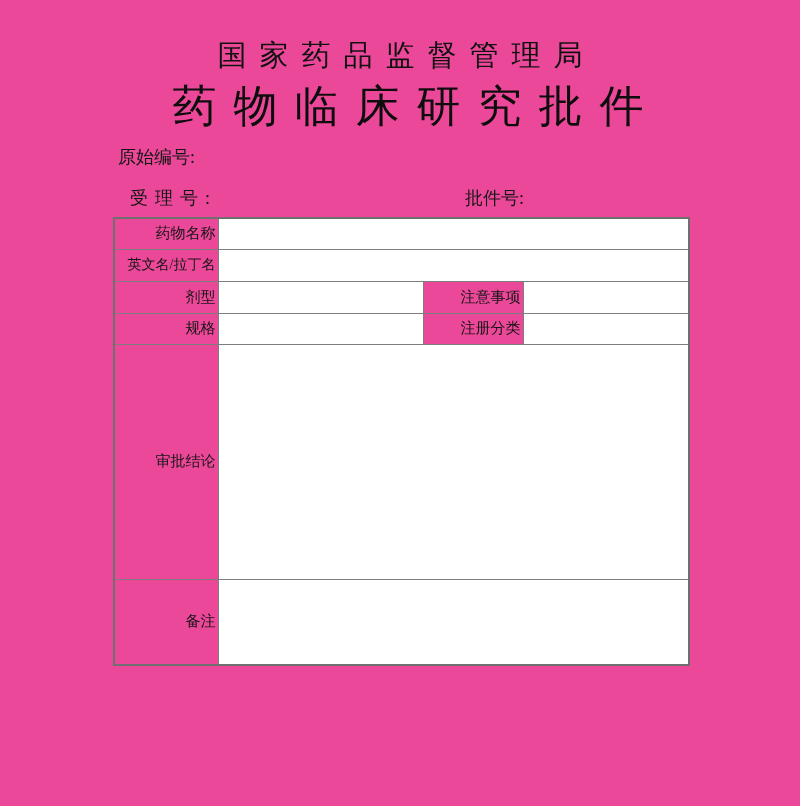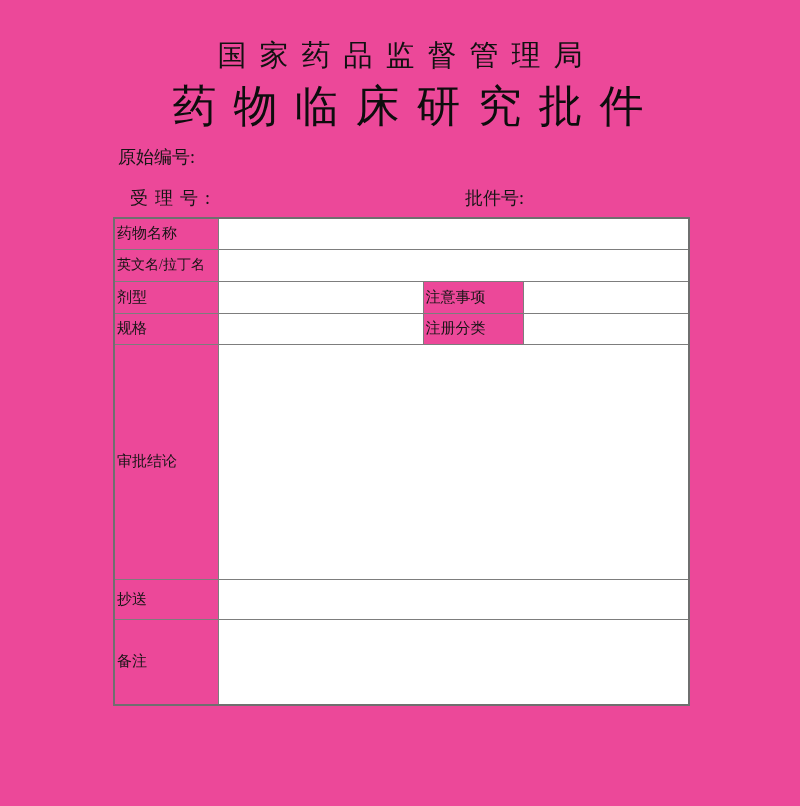--- a/index.html
+++ b/index.html
@@ -88,21 +88,21 @@
   table.approval-form th,
   table.approval-form td {
     border: 1px solid #7d7d7d;
     padding: 0;
     font-weight: normal;
     font-size: 15px;
     vertical-align: middle;
     overflow: hidden;
   }
   table.approval-form th {
-    text-align: left;
+    text-align: right;
     color: #151515;
     padding: 0 2px;
   }
   table.approval-form td {
     background: #ffffff;
   }
   th.align-top {
     vertical-align: top;
     padding-top: 20px;
   }
@@ -162,24 +162,20 @@
       <td></td>
     </tr>
 
 
     <tr style="height:235px">
       <th class="align-top">审批结论</th>
       <td colspan="3"></td>
     </tr>
 
 
-    <tr style="height:40px">
-      <th>抄送</th>
-      <td colspan="3"></td>
-    </tr>
 
     <tr style="height:86px">
       <th class="align-top-remarks">备注</th>
       <td colspan="3"></td>
     </tr>
   </tbody>
     </table>
 
 </div>
 

